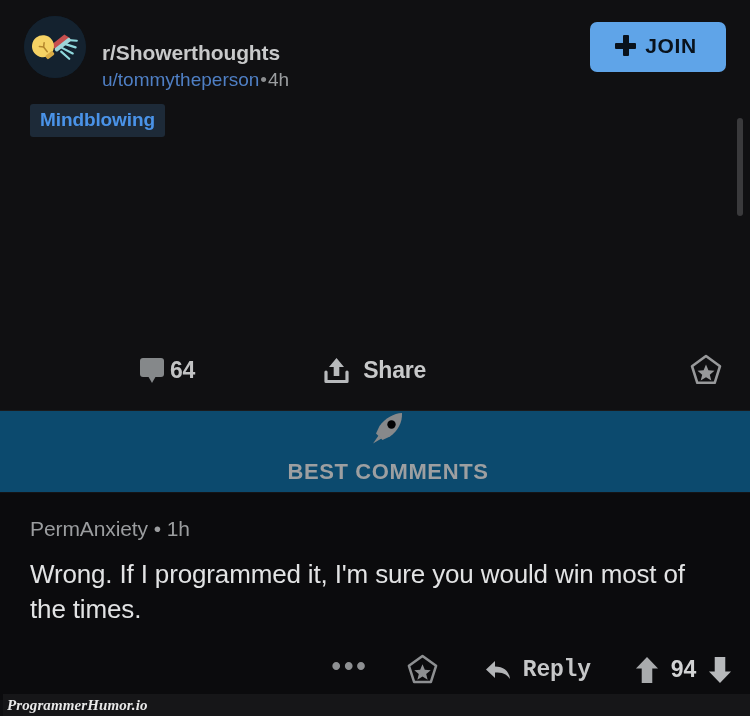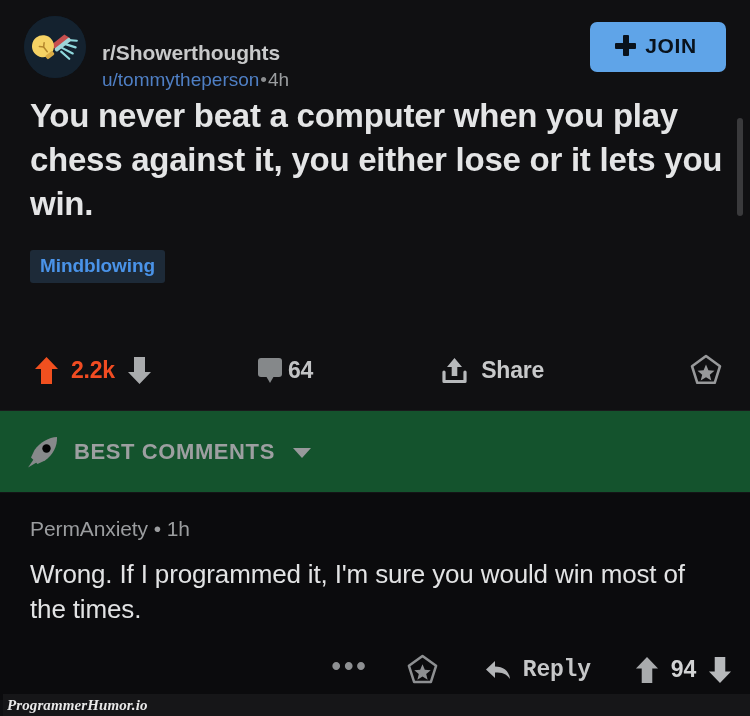--- a/index.html
+++ b/index.html
@@ -182,27 +182,28 @@
   .share-group    { gap: 13px; margin-left: 128px; }
   .save-group     { margin-left: auto; }
 
   .icon { display: block; }
 
   
   .best-bar {
     position: relative;
     width: 750px;
     height: 83px;
-    background: #14532d;
+    background: #0c4a6e;
     display: flex;
     align-items: center;
     padding-left: 26px;
     gap: 14px;
     border-top: 1px solid #1a1a1c;
     border-bottom: 1px solid #141416;
+    flex-direction: column;
   }
 
   .best-label {
     font-size: 22px;
     font-weight: 700;
     color: #9d9fa1;
     letter-spacing: 0.6px;
   }
 
   .chev {
@@ -355,41 +356,27 @@
           <span class="meta-user">u/tommytheperson</span><span class="meta-sep">•</span><span class="meta-age">4h</span>
         </div>
       </div>
 
       <button class="join-btn">
         <span class="plus-icon"></span>
         <span>JOIN</span>
       </button>
     </div>
 
-    <div class="post-title">You never beat a computer when you play chess against it, you either lose or it lets you win.</div>
 
     <div class="flair-row">
       <span class="flair">Mindblowing</span>
     </div>
 
     <div class="post-actions">
 
-      <div class="act-group vote-group">
-        <span>
-          <svg class="icon" width="25" height="29" viewBox="0 0 25 29">
-            <path d="M12.5 1 L24 13 L18 13 L18 28 L7 28 L7 13 L1 13 Z" fill="#f1501f"></path>
-          </svg>
-        </span>
-        <span class="score">2.2k</span>
-        <span>
-          <svg class="icon" width="25" height="29" viewBox="0 0 25 29">
-            <path d="M12.5 28 L24 16 L18 16 L18 1 L7 1 L7 16 L1 16 Z" fill="#a9abad"></path>
-          </svg>
-        </span>
-      </div>
 
       <div class="act-group comments-group">
         <span>
           <svg class="icon" width="26" height="28" viewBox="0 0 26 28">
             <rect x="1" y="2" width="24" height="19" rx="3" fill="#85888a"></rect>
             <path d="M9 20 L13 27 L17 20 Z" fill="#85888a"></path>
           </svg>
         </span>
         <span class="count-label">64</span>
       </div>

